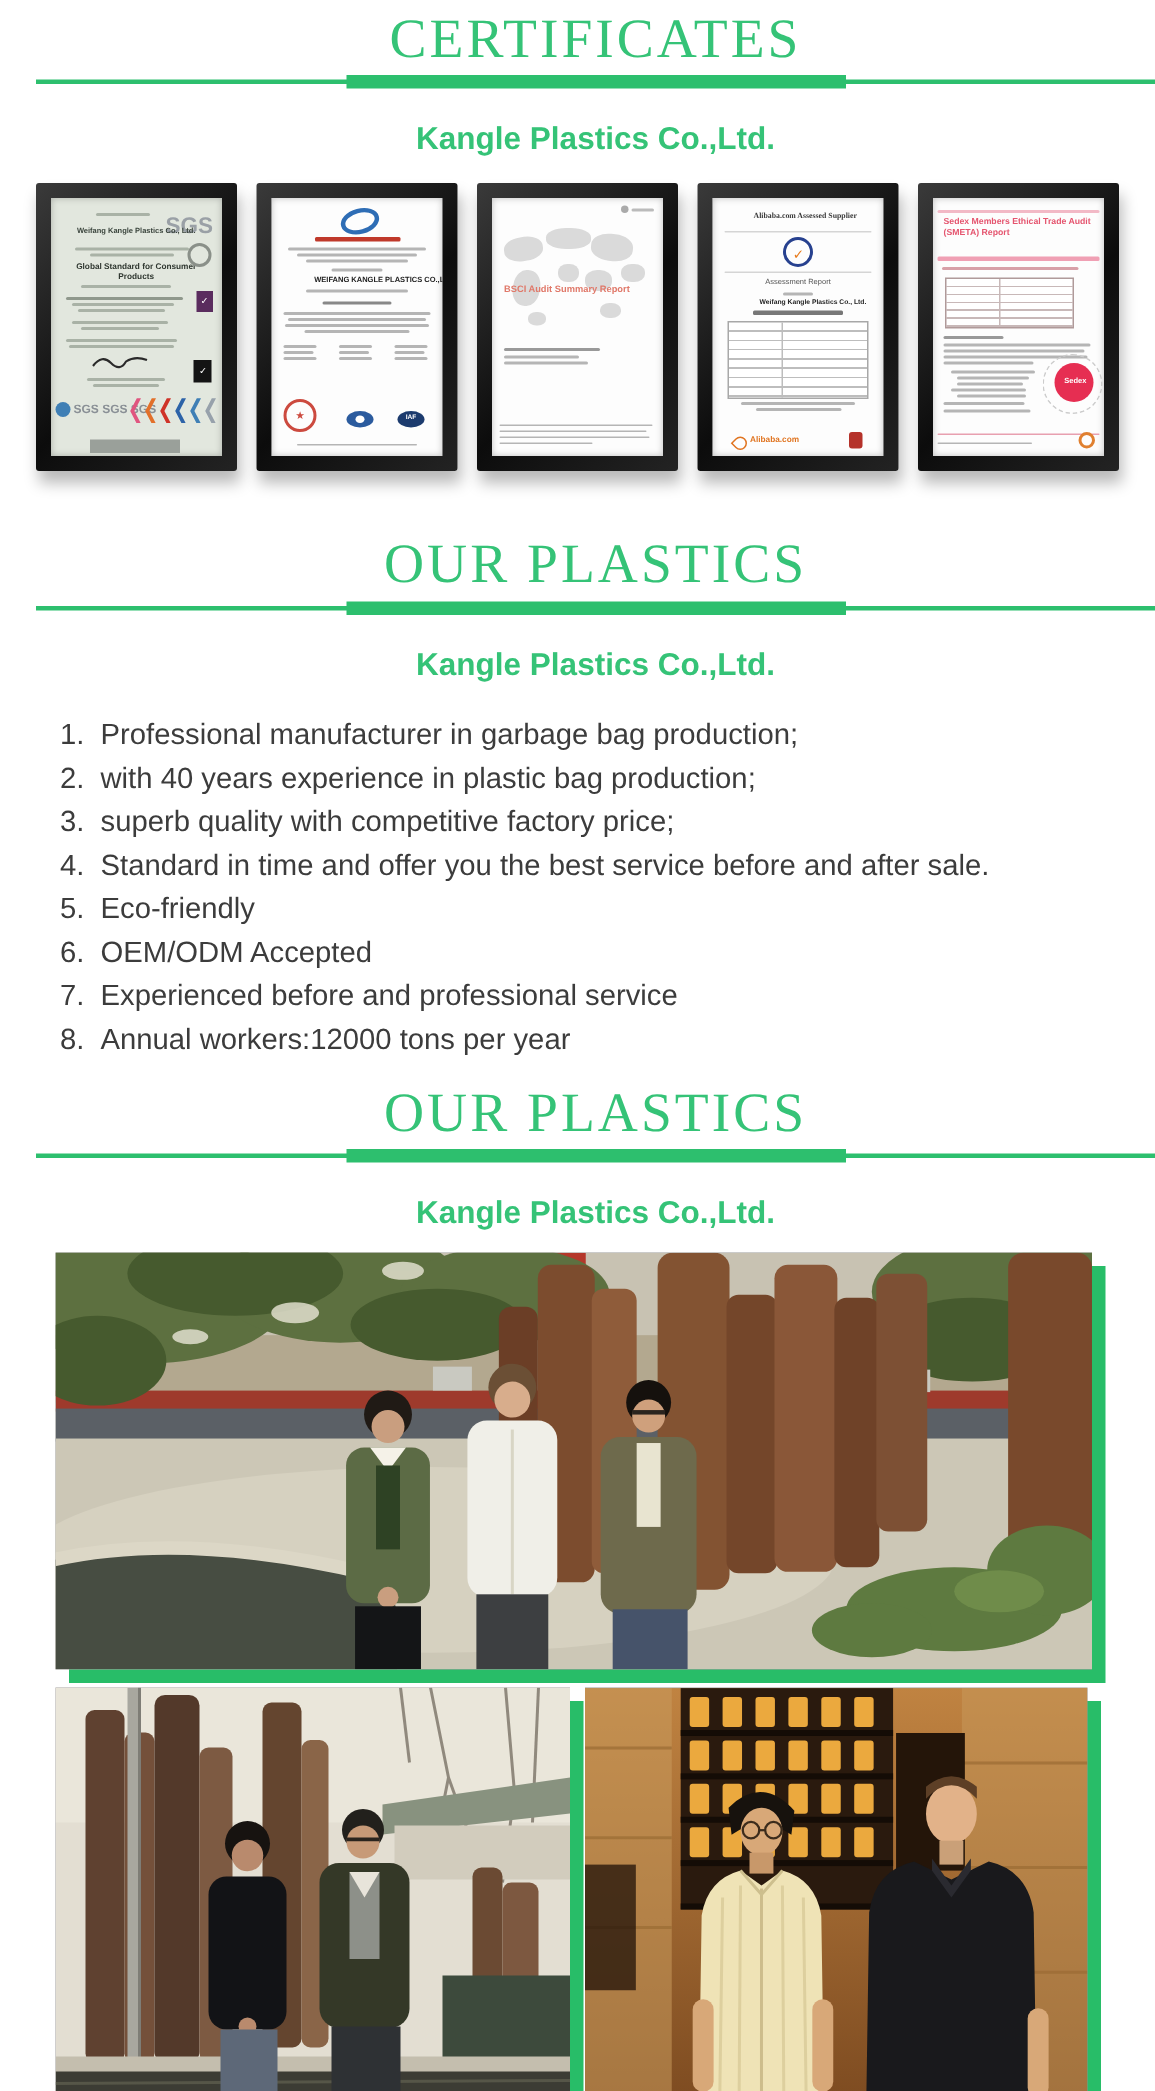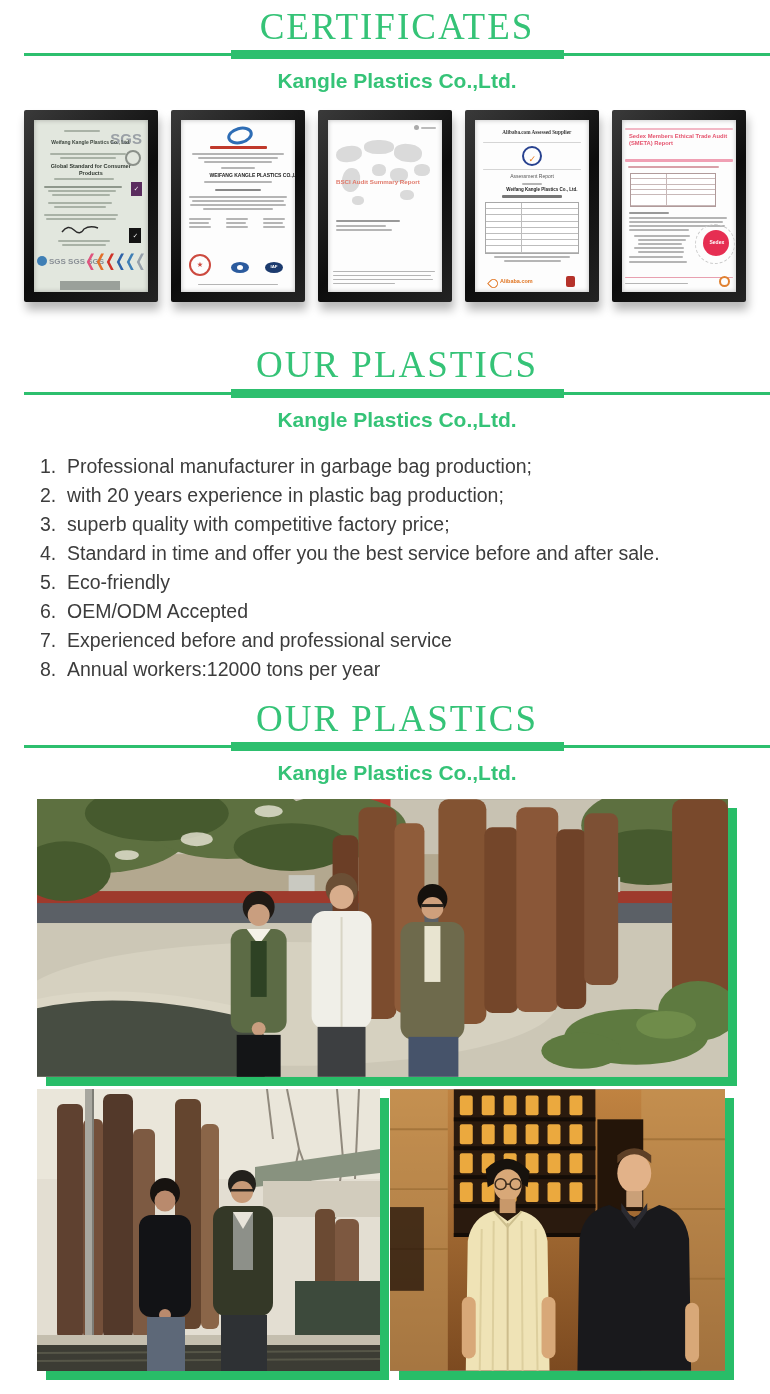--- a/index.html
+++ b/index.html
@@ -6,21 +6,21 @@
   body{font-family:"Liberation Sans","DejaVu Sans",sans-serif;}
   .page{width:770px;position:relative;background:#fff;padding-bottom:16px;overflow:hidden;}
 
   
   .sec-head{padding-top:6px;padding-left:24px;}
   .sec-title{font-family:"Liberation Serif","DejaVu Serif",serif;font-size:37px;letter-spacing:2px;
              color:#35c377;text-align:center;line-height:1.12;font-weight:400;}
   .divider{position:relative;height:9px;margin-top:3px;}
   .divider .thin{position:absolute;left:0;right:0;top:3px;height:3px;background:#2dbf6e;}
   .divider .thick{position:absolute;left:50%;top:0;width:333px;height:9px;margin-left:-166px;background:#2dbf6e;}
-  .sec-sub{font-size:21px;font-weight:bold;color:#35c377;text-align:center;margin-top:10px;}
+  .sec-sub{font-size:21px;font-weight:bold;color:#35c377;text-align:center;margin-top:22px;}
 
   
   .certs{display:flex;justify-content:center;gap:13px;margin-top:17px;height:200px;align-items:flex-start;}
   .cert{width:134px;height:192px;box-sizing:border-box;padding:10px;border-radius:2px;
         background:linear-gradient(135deg,#3a3a3a,#0c0c0c 55%,#232323);
         box-shadow:2px 8px 10px rgba(0,0,0,.28);}
   .paper{position:relative;width:100%;height:100%;background:#fdfdfd;overflow:hidden;
          box-shadow:inset 0 0 5px rgba(0,0,0,.25);}
   .paper>*{position:absolute;}
   .tl{background:#b5b5b5;height:2px;border-radius:1px;}
@@ -236,21 +236,21 @@
     <div class="sec-sub">Kangle Plastics Co.,Ltd.</div>
   </div>
 
   <div class="advantages">
     <div class="adv">
       <span class="n">1.</span>
       <span class="t">Professional manufacturer in garbage bag production;</span>
     </div>
     <div class="adv">
       <span class="n">2.</span>
-      <span class="t">with 20 years experience in plastic bag production;</span>
+      <span class="t">with 40 years experience in plastic bag production;</span>
     </div>
     <div class="adv">
       <span class="n">3.</span>
       <span class="t">superb quality with competitive factory price;</span>
     </div>
     <div class="adv">
       <span class="n">4.</span>
       <span class="t">Standard in time and offer you the best service before and after sale.</span>
     </div>
     <div class="adv">

